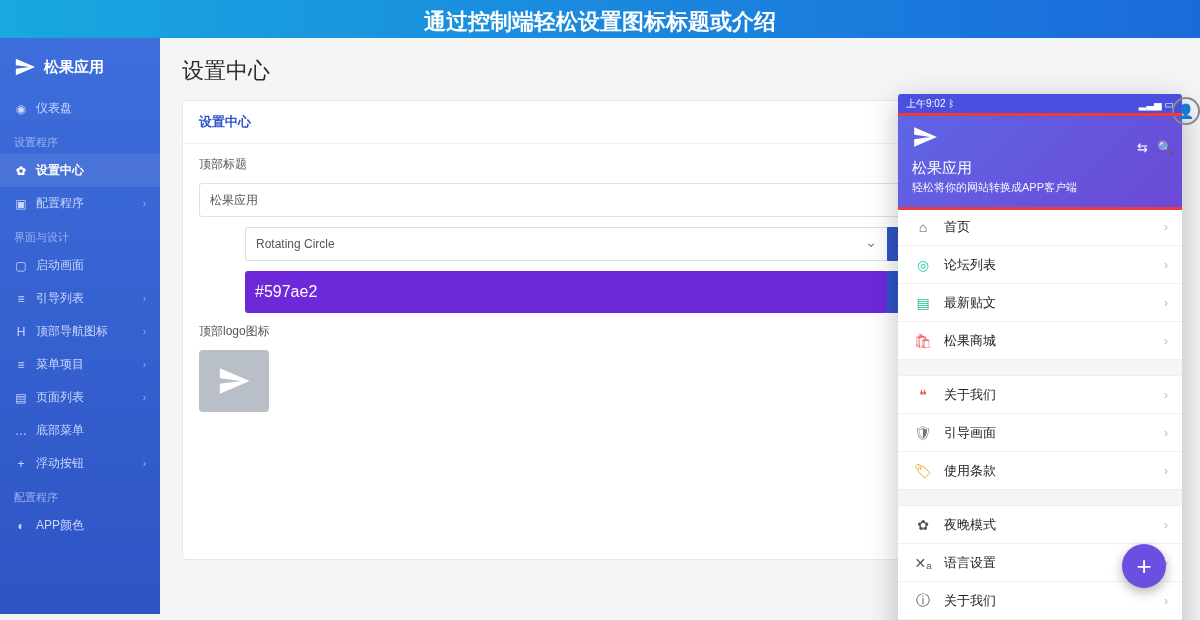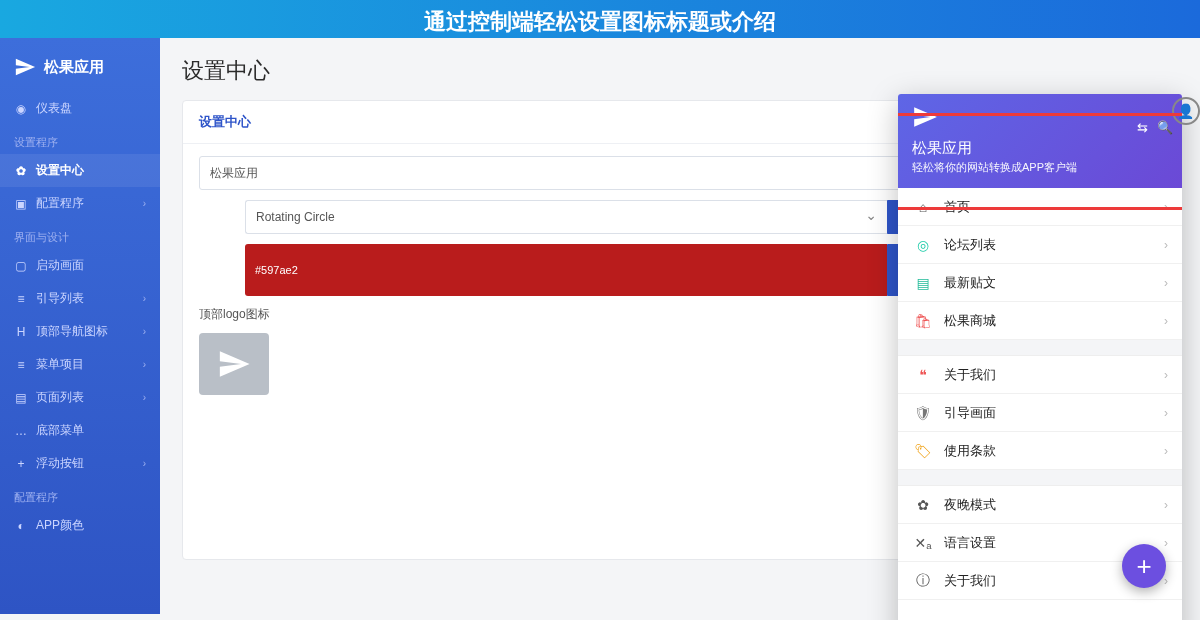--- a/index.html
+++ b/index.html
@@ -29,21 +29,21 @@
   .col { flex: 1; display: flex; flex-direction: column; gap: 10px; }
   .field-label { font-size: 12px; color: #555; }
   .input { height: 34px; border: 1px solid #dbe0e8; border-radius: 3px; padding: 0 10px; font-size: 12px; color: #555; width: 100%; background: #fff; }
   .input-group { display: flex; padding-left: 46px; }
   .input-group .input { border-radius: 3px 0 0 3px; border-right: none; }
   .addon { width: 44px; background: #2f55c9; border: 1px solid #2f55c9; border-radius: 0 3px 3px 0; display: flex; align-items: center; justify-content: center; color: #fff; }
   .addon .sq { width: 12px; height: 12px; background: #fff; border-radius: 2px; }
   .addon-browse { width: 50px; background: #f1f3f6; border: 1px solid #dbe0e8; border-left: none; border-radius: 0 3px 3px 0; display: flex; align-items: center; justify-content: center; font-size: 12px; color: #555; }
   .select { position: relative; }
   .select::after { content: "⌄"; position: absolute; right: 10px; top: 7px; color: #888; font-size: 14px; }
-  .color-bar { height: 52px; background: #b91c1c; color: #fff; border-radius: 3px 0 0 3px; padding: 0 10px; display: flex; align-items: center; font-size: 11px; flex: 1; }
+  .color-bar { height: 42px; background: #6d28d9; color: #fff; border-radius: 3px 0 0 3px; padding: 0 10px; display: flex; align-items: center; font-size: 16px; flex: 1; }
   .toggle { width: 38px; height: 20px; background: #2f55c9; border-radius: 10px; position: relative; cursor: pointer; }
   .toggle::after { content: ""; position: absolute; width: 16px; height: 16px; background: #fff; border-radius: 50%; top: 2px; left: 2px; }
   .toggle.right::after { left: auto; right: 2px; }
   .logo-ph { width: 70px; height: 62px; background: #b9bfc7; border-radius: 4px; display: flex; align-items: center; justify-content: center; }
   .logo-ph svg { width: 34px; height: 34px; fill: #fff; }
 
   
   .phone { position: absolute; right: 18px; top: 56px; width: 284px; height: 550px; background: #fff; box-shadow: 0 8px 30px rgba(0,0,0,.25); border-radius: 3px; overflow: hidden; }
   .phone::before, .phone::after { content: ""; position: absolute; left: 0; right: 0; height: 3px; background: #ed3a3a; z-index: 3; }
   .phone::before { top: 19px; }
@@ -156,20 +156,21 @@
       </div>
   </div>
 
   <div class="main">
     <div class="page-title">设置中心</div>
     <div class="card">
       <div class="card-title">设置中心</div>
       <div class="card-body">
 
         <div class="col">
+          <div class="field-label">顶部标题</div>
           <input class="input" value="松果应用" style="">
           <div class="input-group">
             <div class="select" style="flex:1"><input class="input" value="Rotating Circle" style=""></div>
             <div class="addon">
                 <span style="color:#fff;font-weight:bold">−</span>
               </div>
           </div>
           <div class="input-group">
             <div class="color-bar">#597ae2</div>
             <div class="addon">
@@ -196,20 +197,24 @@
           <div class="field-label">引导画面</div>
           <div class="toggle right"></div>
           <div class="field-label">Deeplink</div>
           <input class="input" value="app.flyweb.scheme" style="">
         </div>
       </div>
     </div>
   </div>
 
   <div class="phone">
+    <div class="ph-status">
+      <span><span>上午9:02</span> <span>ᛒ</span></span>
+      <span>▂▃▅ ▭</span>
+    </div>
     <div class="ph-header">
       <svg class="plane" viewBox="0 0 24 24">
           <path d="M2 21l21-9L2 3v7l15 2-15 2z"></path>
         </svg>
       <div class="ph-title">松果应用</div>
       <div class="ph-sub">轻松将你的网站转换成APP客户端</div>
       <div class="ph-icons">
         <span>⇆</span>
         <span>🔍</span>
       </div>

